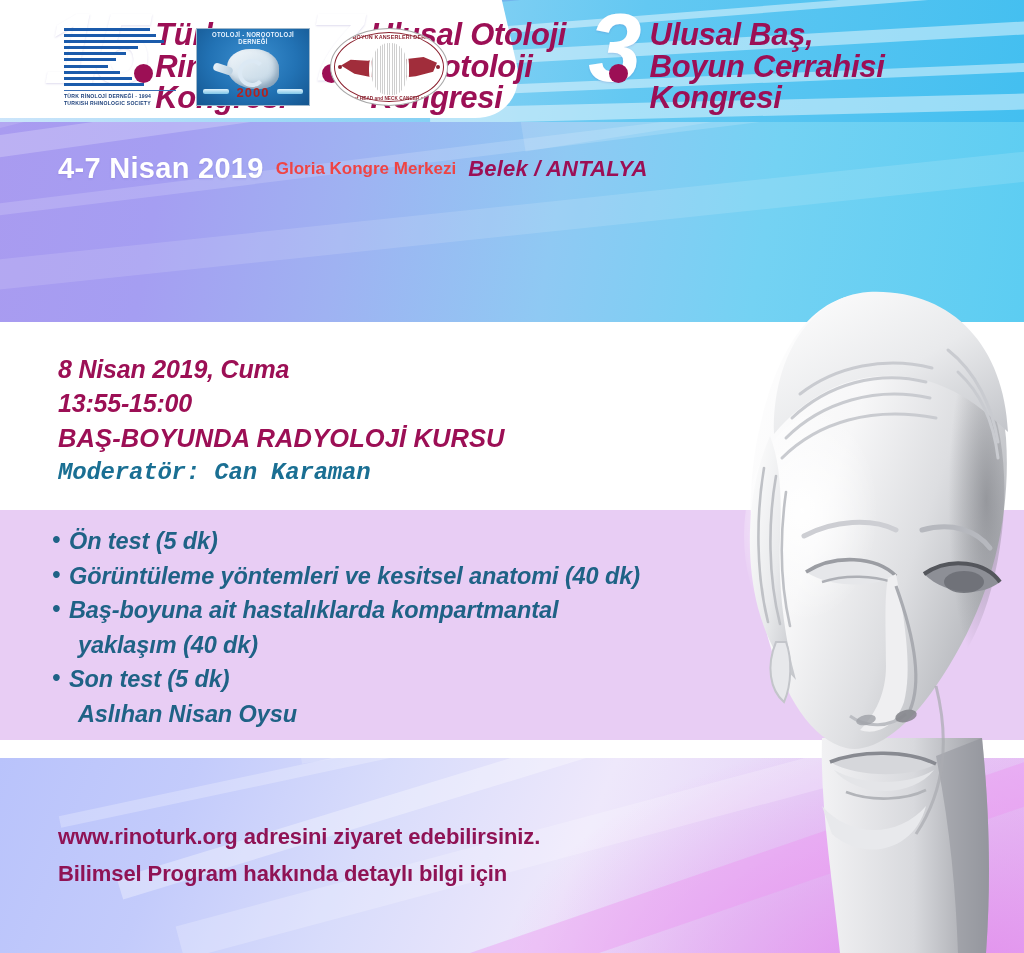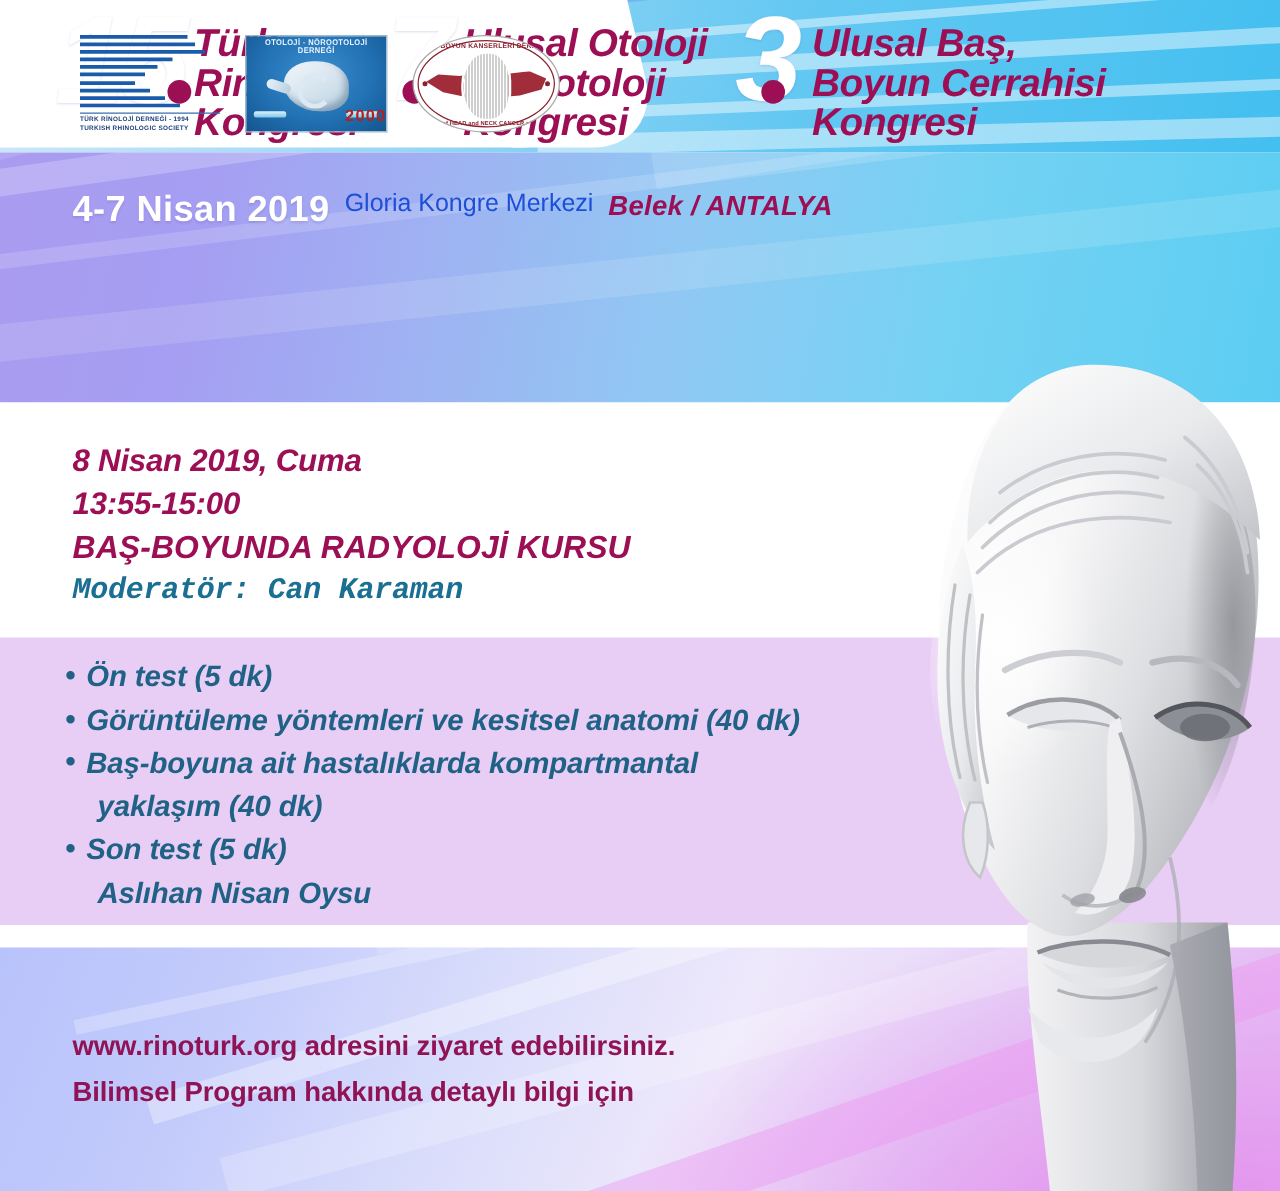--- a/index.html
+++ b/index.html
@@ -87,21 +87,21 @@
   .logo2 .ear:before{
     content:"";position:absolute;left:11px;top:10px;width:20px;height:20px;
     border:4px solid #dce9f4;border-radius:50%;border-right-color:transparent;
   }
   .logo2 .ear:after{
     content:"";position:absolute;left:-14px;top:16px;width:20px;height:8px;
     background:linear-gradient(90deg,#e7f1f8,#b9cfe0);
     border-radius:4px;transform:rotate(18deg);
   }
   .logo2 .yr{
-    position:absolute;bottom:5px;left:0;right:0;text-align:right;
+    position:absolute;bottom:5px;left:0;right:0;text-align:center;
     font-size:13px;font-weight:800;color:#b3221f;letter-spacing:1px;
     font-family:"Liberation Sans",sans-serif;
   }
   .logo2 .bar-l,.logo2 .bar-r{
     position:absolute;bottom:11px;height:5px;width:26px;
     background:linear-gradient(#dff1fb,#7fc6e8);border-radius:2px;
   }
   .logo2 .bar-l{left:6px;} .logo2 .bar-r{right:6px;}
 
   
@@ -180,28 +180,28 @@
   }
   .c1 .num{font-size:100px;}
   .c1 .words{margin-left:4px;}
   .c2{margin-left:22px;}
   .c2 .num .dot{right:22px;}
   .c3{margin-left:22px;}
   .c3 .num .dot{right:14px;}
 
   .datebar{
     position:absolute;left:58px;top:152px;z-index:4;
-    display:flex;align-items:flex-start;gap:12px;white-space:nowrap;
+    display:flex;align-items:center;gap:12px;white-space:nowrap;
   }
   .datebar .dt{
     color:#ffffff;font-size:29px;font-weight:600;letter-spacing:.3px;
     text-shadow:0 1px 2px rgba(90,70,170,.2);
   }
   .datebar .venue{
-    color:#1d4ed8;font-size:20px;font-weight:400;letter-spacing:0;
+    color:#ef4444;font-size:17px;font-weight:700;letter-spacing:0;
   }
   .datebar .city{
     color:#9c0f55;font-size:22px;font-weight:800;font-style:italic;letter-spacing:.2px;
   }
 
   
   .info-sec{
     position:absolute;left:0;top:322px;width:1024px;height:188px;background:#ffffff;
   }
   .info-block{position:absolute;left:58px;top:352px;z-index:6;}

